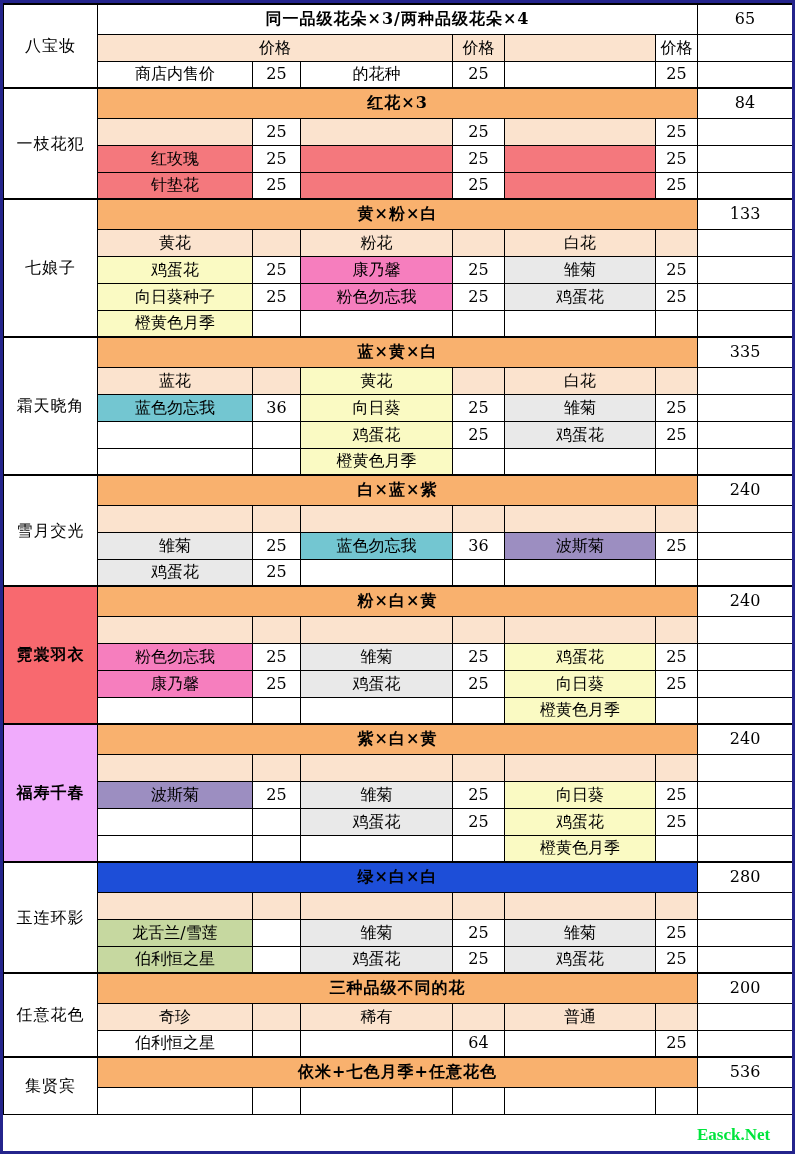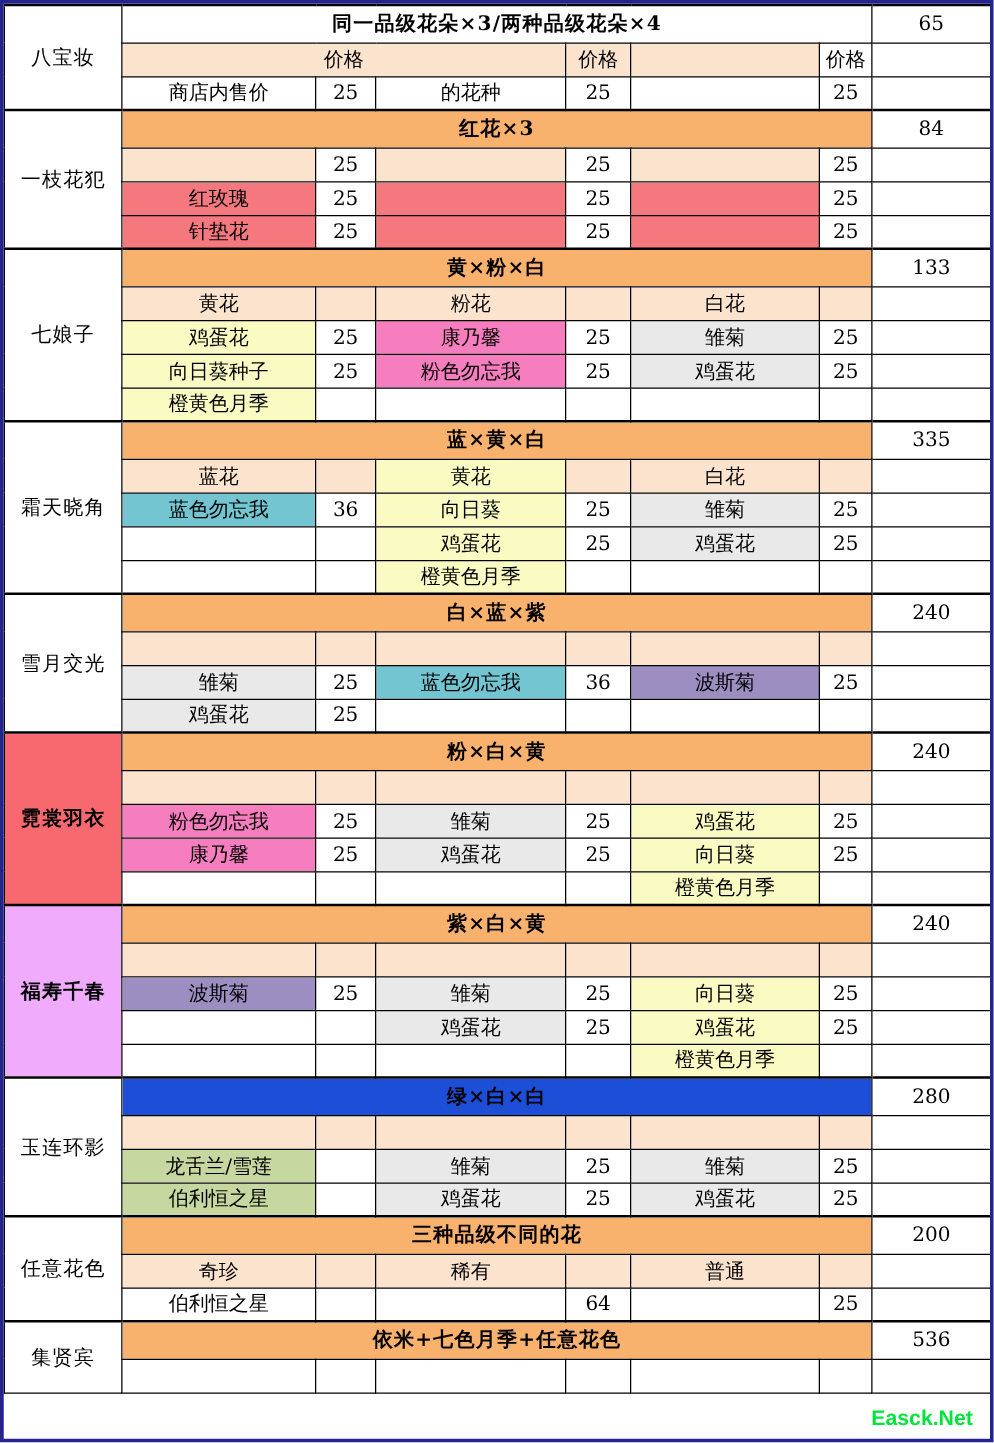--- a/index.html
+++ b/index.html
@@ -48,21 +48,21 @@
     white-space:nowrap;
     font-family:"DejaVu Serif","Liberation Serif",serif;
   }
   .wm-site{
     position:absolute;
     left:694px;top:1122px;
     z-index:11;
     font-size:17px;
     font-weight:bold;
     color:#00E53C;
-    font-family:Liberation Sans, sans-serif;
+    font-family:Liberation Serif, serif;
     text-shadow:-1px -1px 0 #fff,1px -1px 0 #fff,-1px 1px 0 #fff,1px 1px 0 #fff;
     pointer-events:none;
   }
 </style>
 </head>
 <body>
 
 <div class="page">
   <table class="recipe">
     <colgroup>

